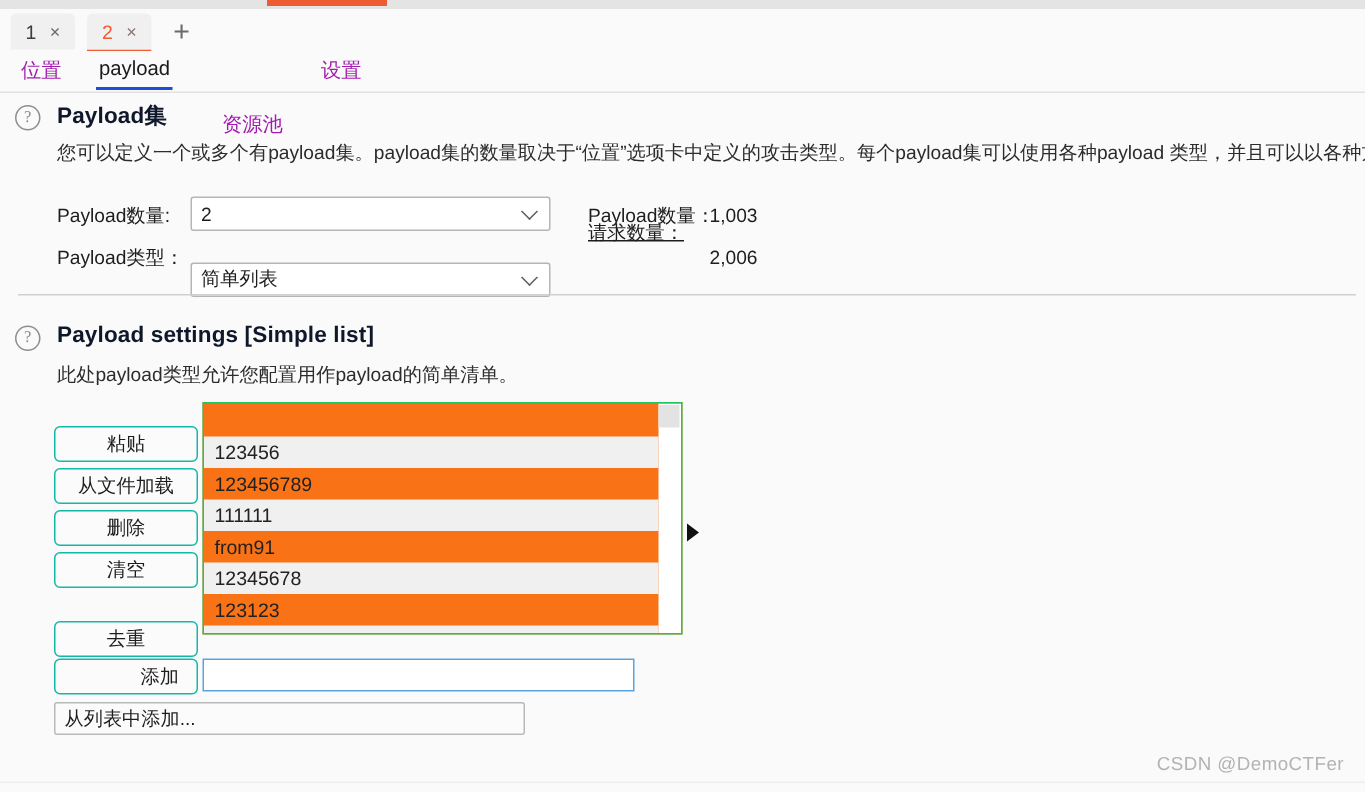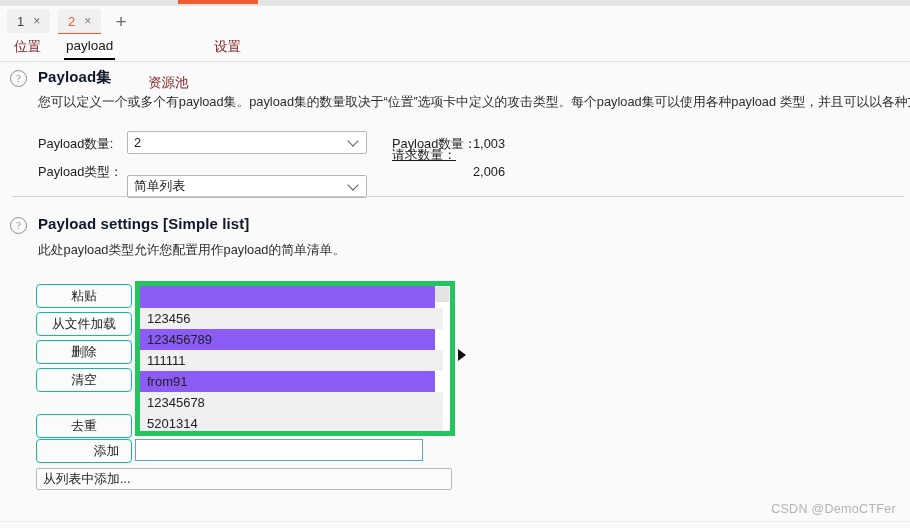--- a/index.html
+++ b/index.html
@@ -89,27 +89,27 @@
     width: 910px;
     height: 27px;
     background: #fafafa;
     border-bottom: 1px solid #e2e2e2;
   }
   .subtab {
     position: absolute;
     top: 4px;
     height: 22px;
     font-size: 13.5px;
-    color: #7f1d1d;
+    color: #a21caf;
     padding: 0 2px;
     box-sizing: border-box;
   }
   .subtab.active {
     color: #1a1a1a;
-    border-bottom: 2px solid #000000;
+    border-bottom: 2px solid #1d4ed8;
   }
   .st0 { left: 12px; }
   .st1 { left: 64px; }
   .st2 { left: 146px; margin-top: 36px; }
   .st3 { left: 212px; }
 
   
   .section { position: absolute; left: 0; width: 910px; }
   .sec-payloadsets { top: 61px; height: 135px; }
   .sec-settings    { top: 197px; }
@@ -216,25 +216,25 @@
     align-items: center;
     justify-content: center;
     font-family: "Liberation Sans", "DejaVu Sans", sans-serif;
     padding: 0;
   }
 
   
   .listbox {
     position: absolute;
     left: 135px;
-    top: 281px;
+    top: 268px;
     width: 320px;
     height: 155px;
-    background: #8b5cf6;
-    border: 5px solid #22c55e;
+    background: #f97316;
+    border: 1px solid #22c55e;
     box-sizing: border-box;
     overflow: hidden;
   }
   .list-inner {
     position: absolute;
     left: 0; top: 22px;
     width: 303px;
   }
   .list-row {
     height: 21px;
@@ -283,21 +283,21 @@
     font-size: 12.8px;
     padding: 0 5px;
     color: #1d1d1d;
     outline: none;
     font-family: "Liberation Sans", "DejaVu Sans", sans-serif;
   }
   .addfrom-select {
     position: absolute;
     left: 36px;
     top: 468px;
-    width: 416px;
+    width: 314px;
     height: 22px;
     background: #fbfbfb;
     border: 1px solid #b9b9b9;
     border-radius: 2px;
     box-sizing: border-box;
     display: flex;
     align-items: center;
     padding: 0 6px;
     font-size: 12.8px;
     color: #1d1d1d;
@@ -388,20 +388,21 @@
 <div class="listbox">
   <div class="list-scroll-track">
     <div class="list-scroll-thumb"></div>
   </div>
   <div class="list-inner">
     <div class="list-row alt">123456</div>
     <div class="list-row">123456789</div>
     <div class="list-row alt">111111</div>
     <div class="list-row">from91</div>
     <div class="list-row alt">12345678</div>
+    <div class="list-row">123123</div>
     <div class="list-row alt">5201314</div>
   </div>
 </div>
 <div class="list-arrow"></div>
 
 <input class="add-input" type="text" value="" style="">
 
 <div class="addfrom-select">
   <span>从列表中添加...</span>
   <span class="chev" style="right: 8px; top: 6px; position: absolute; width: 9px; height: 9px; display: block;"></span>

